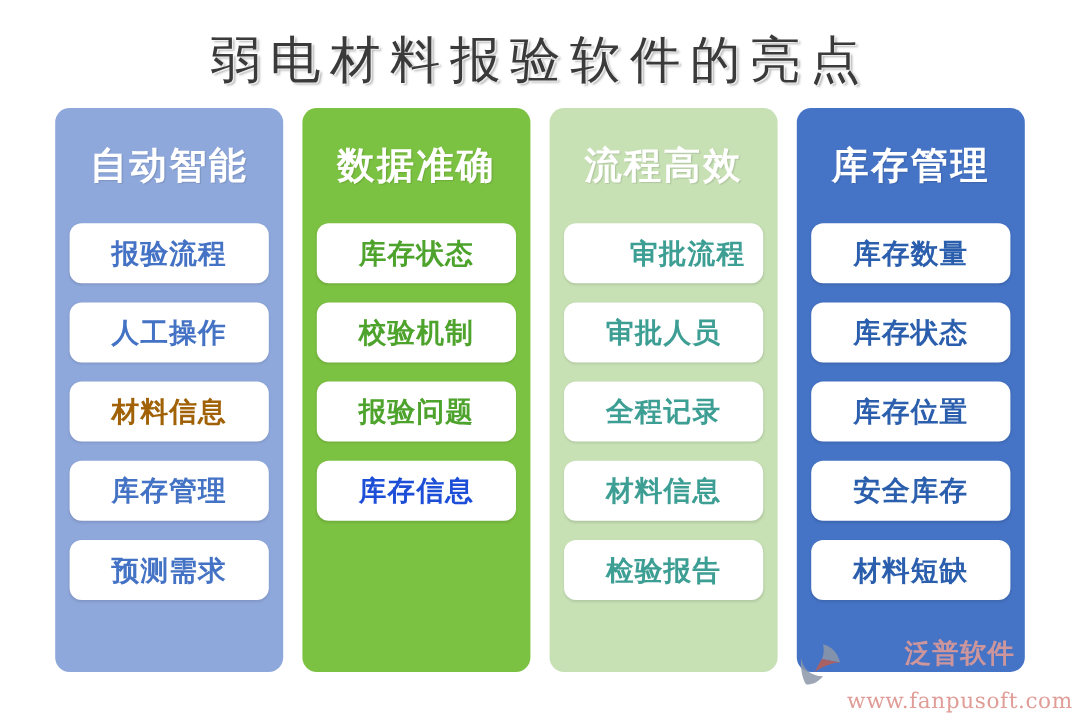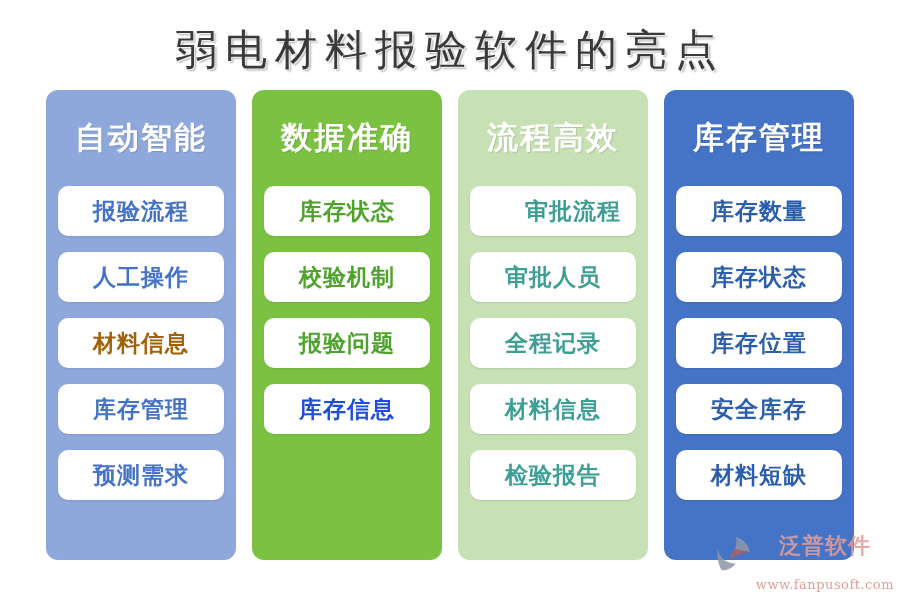--- a/index.html
+++ b/index.html
@@ -82,21 +82,21 @@
   .wm-icon { width: 38px; height: 38px; margin-top: 2px; }
   .wm-text { display: flex; flex-direction: column; align-items: center; }
   .wm-brand {
     font-size: 22px;
     font-weight: bold;
     letter-spacing: 1px;
     line-height: 24px;
     white-space: nowrap;
   }
   .wm-url {
-    font-size: 13px;
+    font-size: 18px;
     letter-spacing: 0.5px;
     line-height: 15px;
     white-space: nowrap;
     margin-top: 20px;
   }
 </style>
 </head>
 <body>
 
 <h1 class="page-title">弱电材料报验软件的亮点</h1>

